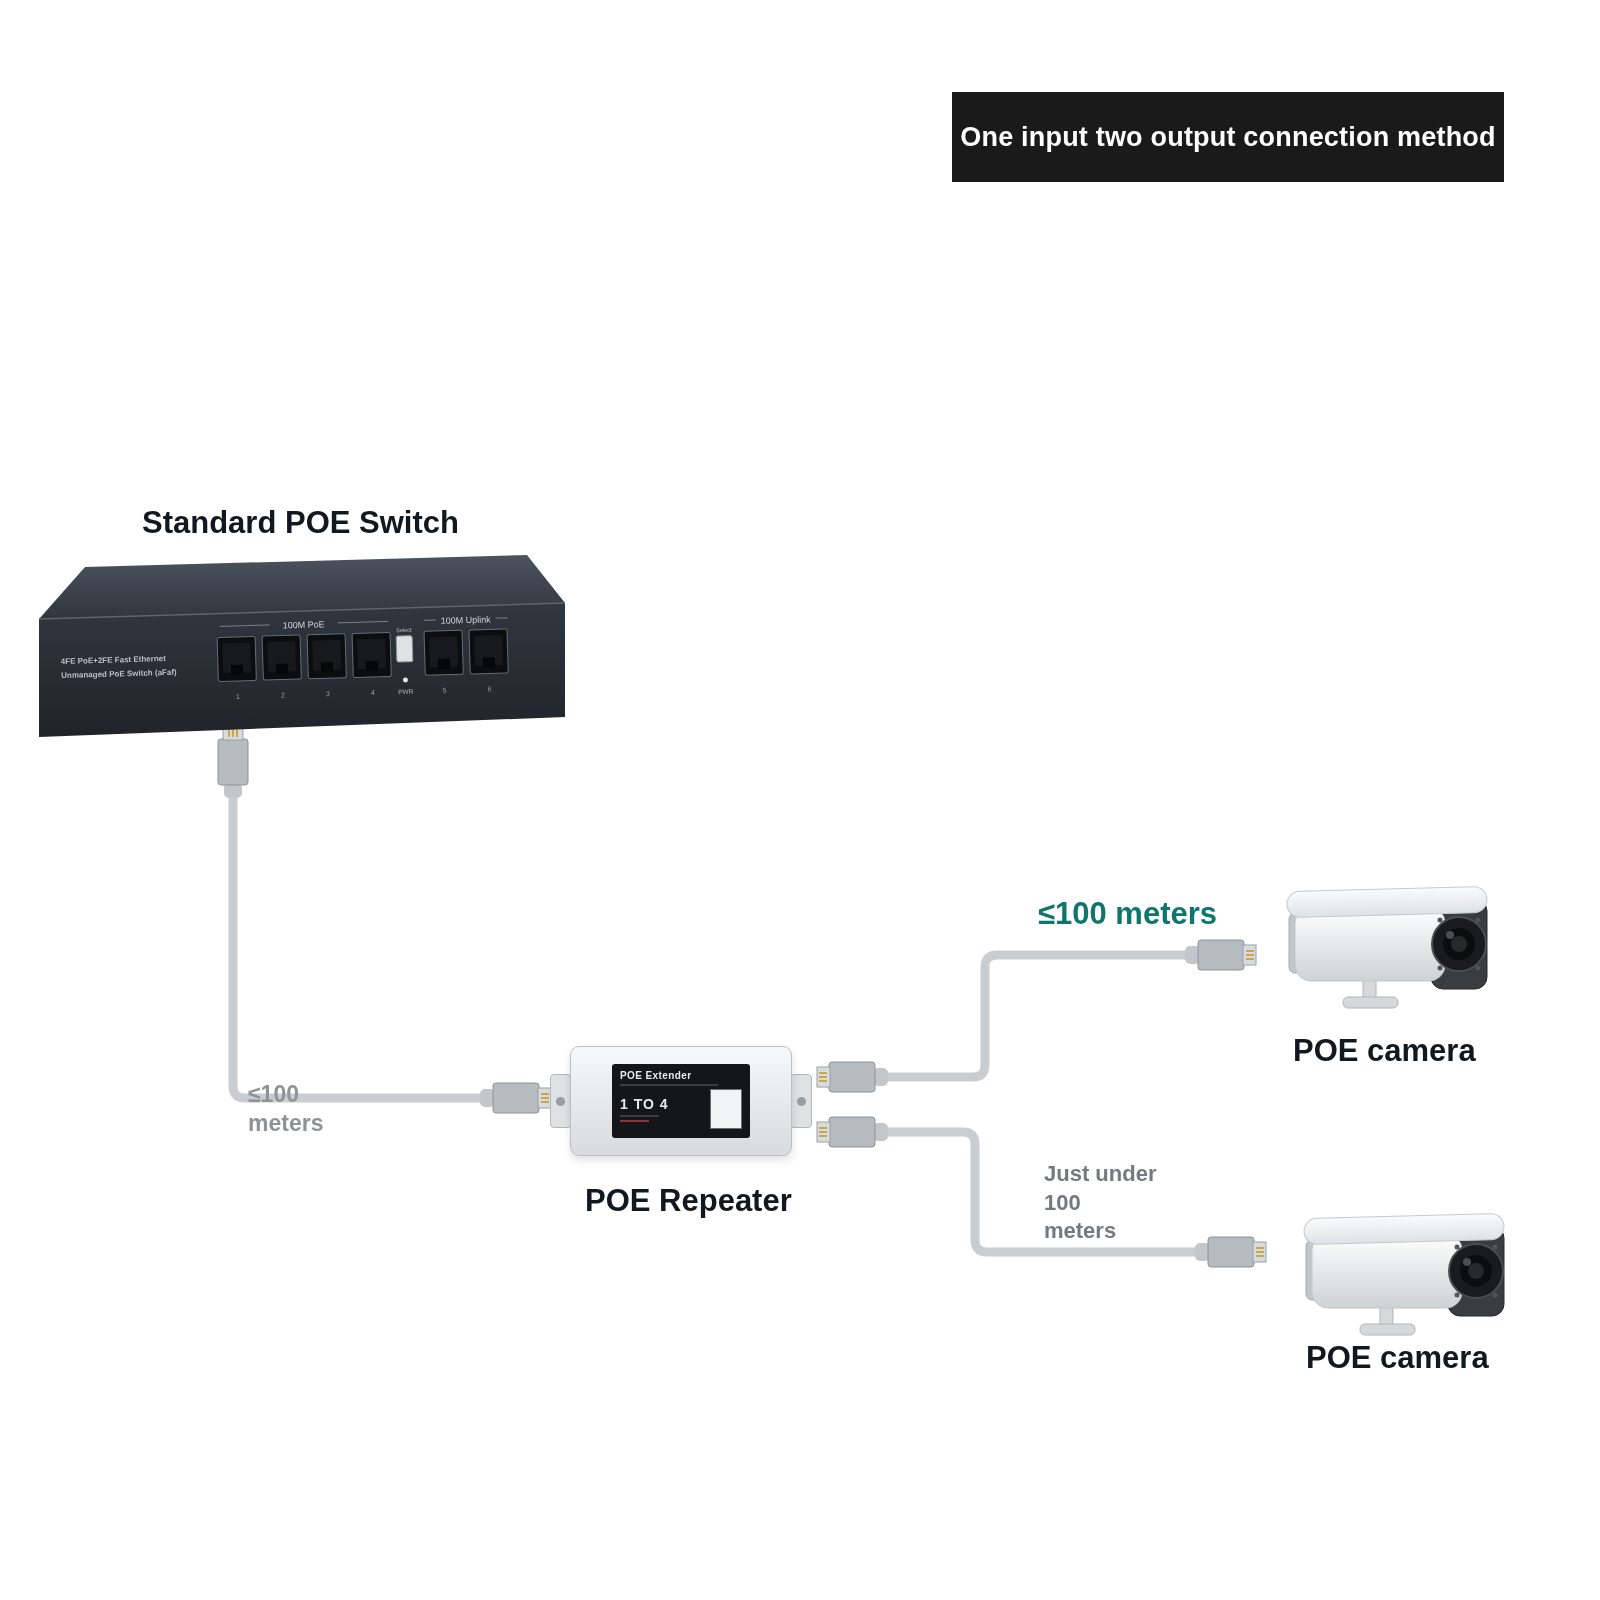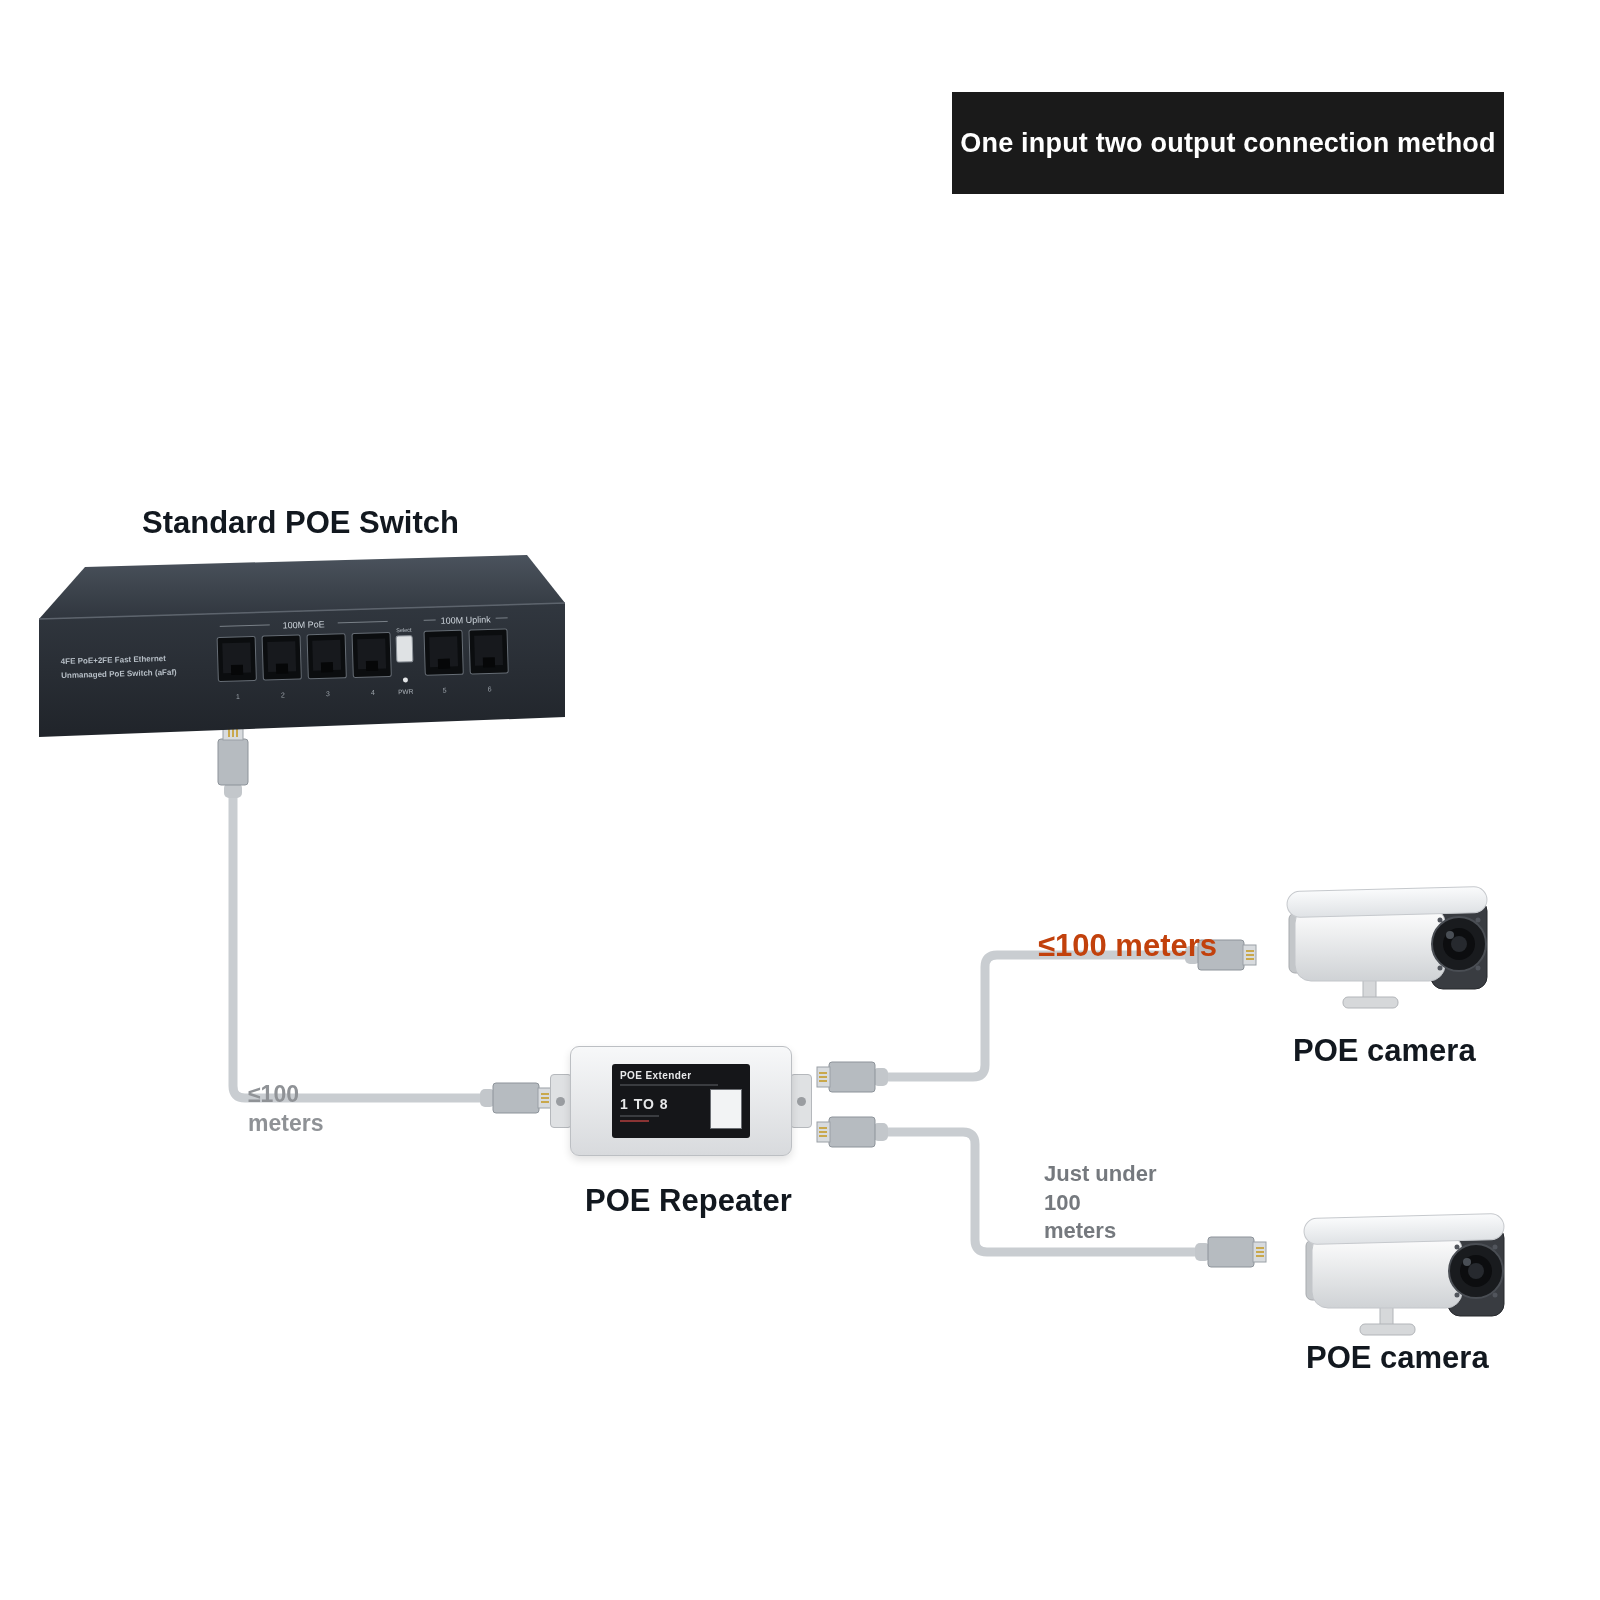--- a/index.html
+++ b/index.html
@@ -1,28 +1,28 @@
 <!DOCTYPE html>
 <html><head>
 <meta charset="utf-8">
 <style>
   * { margin: 0; padding: 0; box-sizing: border-box; }
   html, body { background: #ffffff; }
   body { font-family: "Liberation Sans", sans-serif; }
   .stage { position: relative; width: 1600px; height: 1600px; background: #ffffff; overflow: hidden; }
 
-  .banner { position: absolute; left: 952px; top: 92px; width: 552px; height: 102px;
+  .banner { position: absolute; left: 952px; top: 92px; width: 552px; height: 90px;
             background: #1a1a1a; color: #ffffff; display: flex; align-items: center;
             justify-content: center; font-weight: 700; font-size: 27px; letter-spacing: .2px; }
 
   .caption { position: absolute; font-weight: 700; color: #12181f; font-size: 31px; }
 
   .ann { position: absolute; font-weight: 700; }
   .ann-input   { left: 248px; top: 1056px; font-size: 23px; color: #8f9296; line-height: 1.25; margin-top: 24px; }
-  .ann-top     { left: 1038px; top: 928px; font-size: 31px; color: #c2410c; }
+  .ann-top     { left: 1038px; top: 896px; font-size: 31px; color: #0f766e; }
   .ann-bottom  { left: 1044px; top: 1160px; font-size: 22px; color: #75797e; line-height: 1.3; }
 
   .cable-layer { position: absolute; left: 0; top: 0; width: 1600px; height: 1600px; pointer-events: none; }
   .switch-svg { position: absolute; left: 25px; top: 545px; width: 545px; height: 205px; }
 
   
   .rep-ear { position: absolute; width: 22px; height: 54px; background: #dfe1e3;
              border: 1px solid #b5b8bc; border-radius: 4px; }
   .rep-ear .hole { position: absolute; top: 22px; width: 9px; height: 9px; border-radius: 50%;
                    background: #9a9da1; }
@@ -190,21 +190,21 @@
   </div>
   <div class="rep-ear" style="left:790px; top:1074px;">
     <div class="hole" style="right:5px;"></div>
   </div>
   <div class="rep-body"></div>
   <div class="rep-label">
     <div class="ttl">POE Extender</div>
     <div class="fineline"></div>
     <div class="row">
       <div>
-        <div class="mode">1 TO 8</div>
+        <div class="mode">1 TO 4</div>
         <div class="fineline"></div>
         <div class="fineline red"></div>
       </div>
       <div class="mini-diagram"></div>
     </div>
   </div>
   <div class="caption cap-repeater">POE Repeater</div>
 
   <svg class="camera-svg cam-top" viewBox="0 0 210 145">
     <defs>

